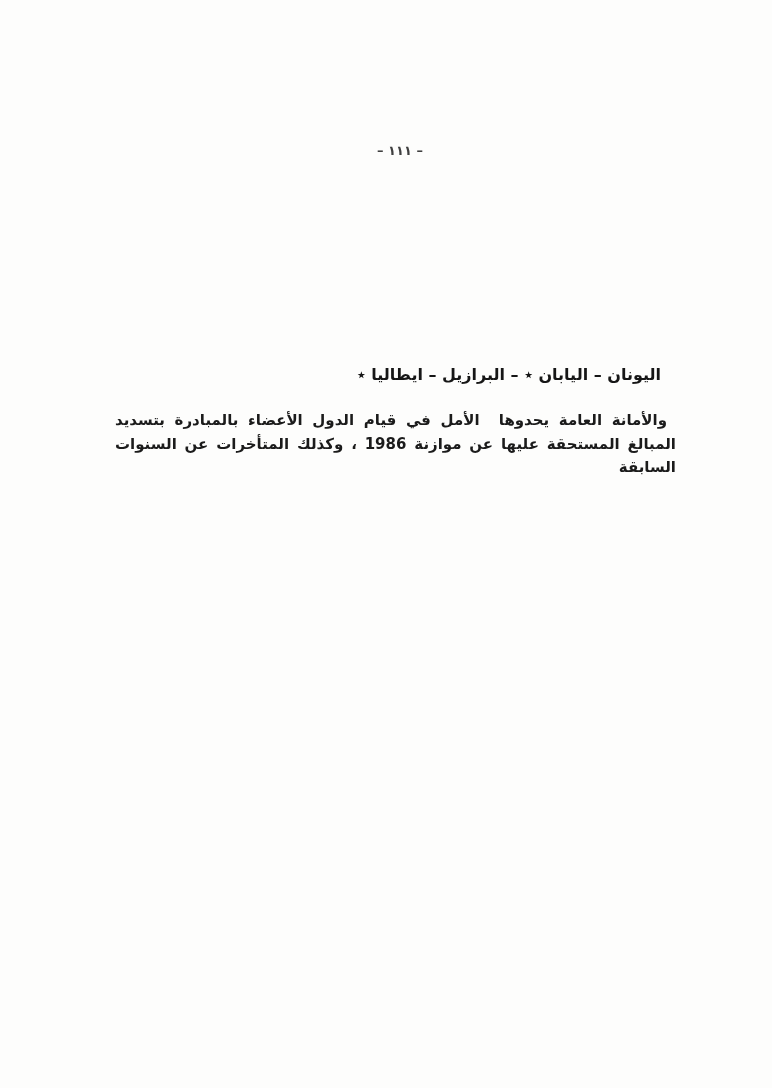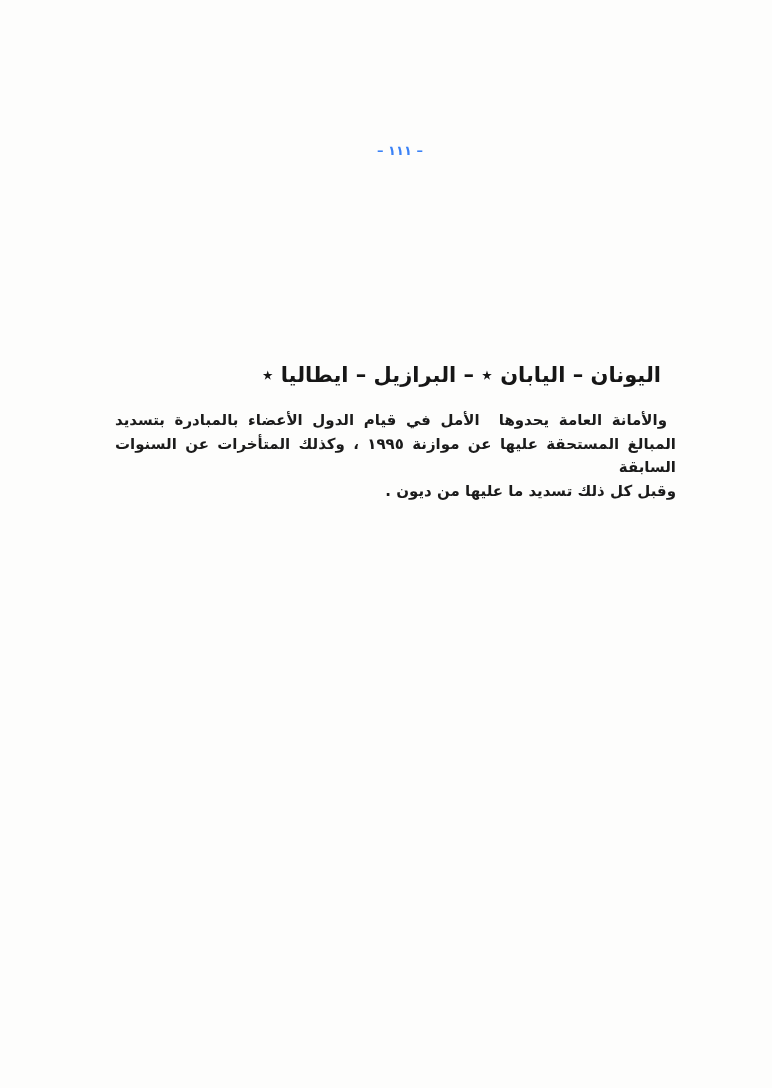--- a/index.html
+++ b/index.html
@@ -20,30 +20,30 @@
   .page-number {
     position: absolute;
     top: 143px;
     left: 330px;
     width: 140px;
     text-align: center;
     font-size: 13px;
     font-weight: 700;
     letter-spacing: 2px;
     direction: rtl;
-    color: #3b82f6;
+    color: #404040;
   }
   .country-heading {
     position: absolute;
     top: 364px;
     left: 100px;
     width: 561px;
     direction: rtl;
     text-align: right;
-    font-size: 21px;
+    font-size: 16px;
     font-weight: 700;
     line-height: 22px;
     color: #161616;
     white-space: nowrap;
   }
   .body-paragraph {
     position: absolute;
     top: 409px;
     left: 100px;
     width: 561px;
@@ -72,17 +72,16 @@
 <body>
 
 <div class="page">
 
   <div class="page-number">– ١١١ –</div>
 
   <div class="country-heading">اليونان – اليابان ٭ – البرازيل – ايطاليا ٭</div>
 
   <div class="body-paragraph">
     <div class="para-line first">والأمانة العامة يحدوها&nbsp; الأمل في قيام الدول الأعضاء بالمبادرة بتسديد</div>
-    <div class="para-line">المبالغ المستحقة عليها عن موازنة ١٩٩٥ ، وكذلك المتأخرات عن السنوات السابقة</div>
-    <div class="para-line last">وقبل كل ذلك تسديد ما عليها من ديون .</div>
+    <div class="para-line">المبالغ المستحقة عليها عن موازنة 1986 ، وكذلك المتأخرات عن السنوات السابقة</div>
   </div>
 
 </div>
 
 </body></html>

